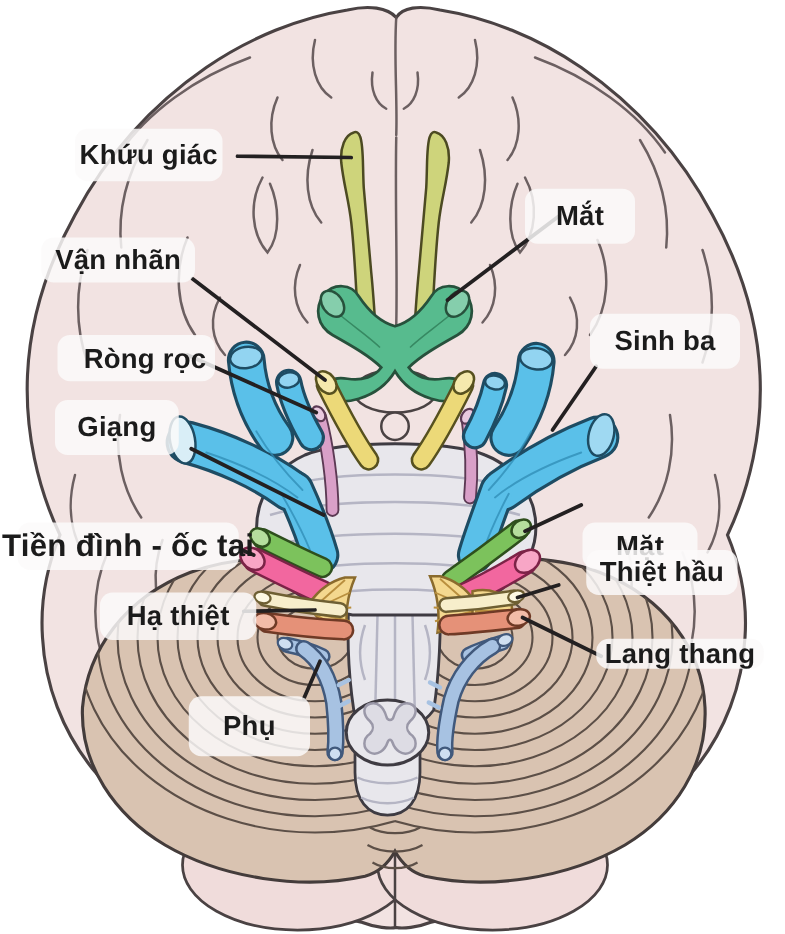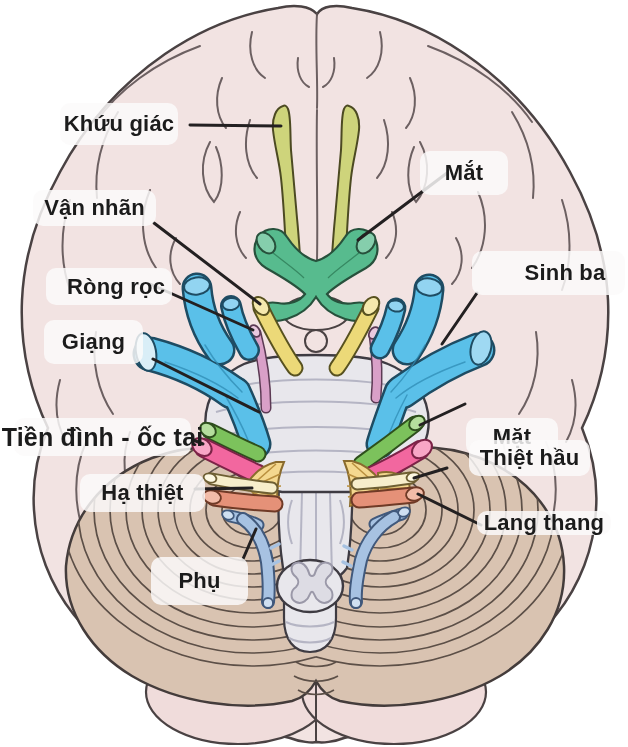--- a/index.html
+++ b/index.html
@@ -303,21 +303,21 @@
     <line x1="195" y1="489" x2="252" y2="488"></line>
     <line x1="481" y1="525" x2="418" y2="494"></line>
     <line x1="243" y1="559" x2="256" y2="529"></line>
   </g>
 </svg>
 
 <div class="lbl" style="left:60px;  top:103px; width:118px; height:42px;">Khứu giác</div>
 <div class="lbl" style="left:420px; top:151px; width:88px;  height:44px;">Mắt</div>
 <div class="lbl" style="left:33px;  top:190px; width:123px; height:36px;">Vận nhãn</div>
 <div class="lbl" style="left:46px;  top:268px; width:112px; height:37px;padding-left:14px;">Ròng rọc</div>
-<div class="lbl" style="left:472px; top:251px; width:120px; height:44px;padding-left:33px;">Sinh ba</div>
+<div class="lbl" style="left:472px; top:251px; width:120px; height:44px;">Sinh ba</div>
 <div class="lbl" style="left:44px;  top:320px; width:99px; height:44px;">Giạng</div>
 <div class="lbl" style="left:466px; top:382px; width:92px;  height:37px;margin-top:36px;">Mặt</div>
 <div class="lbl small" style="left:14px; top:418px; width:177px; height:38px;">Tiền đình - ốc tai</div>
 <div class="lbl" style="left:469px; top:440px; width:121px; height:36px;">Thiệt hầu</div>
 <div class="lbl" style="left:80px;  top:474px; width:125px; height:38px;">Hạ thiệt</div>
 <div class="lbl" style="left:477px; top:511px; width:134px; height:24px;">Lang thang</div>
 <div class="lbl" style="left:151px; top:557px; width:97px;  height:48px;">Phụ</div>
 </div>
 
 </body></html>

